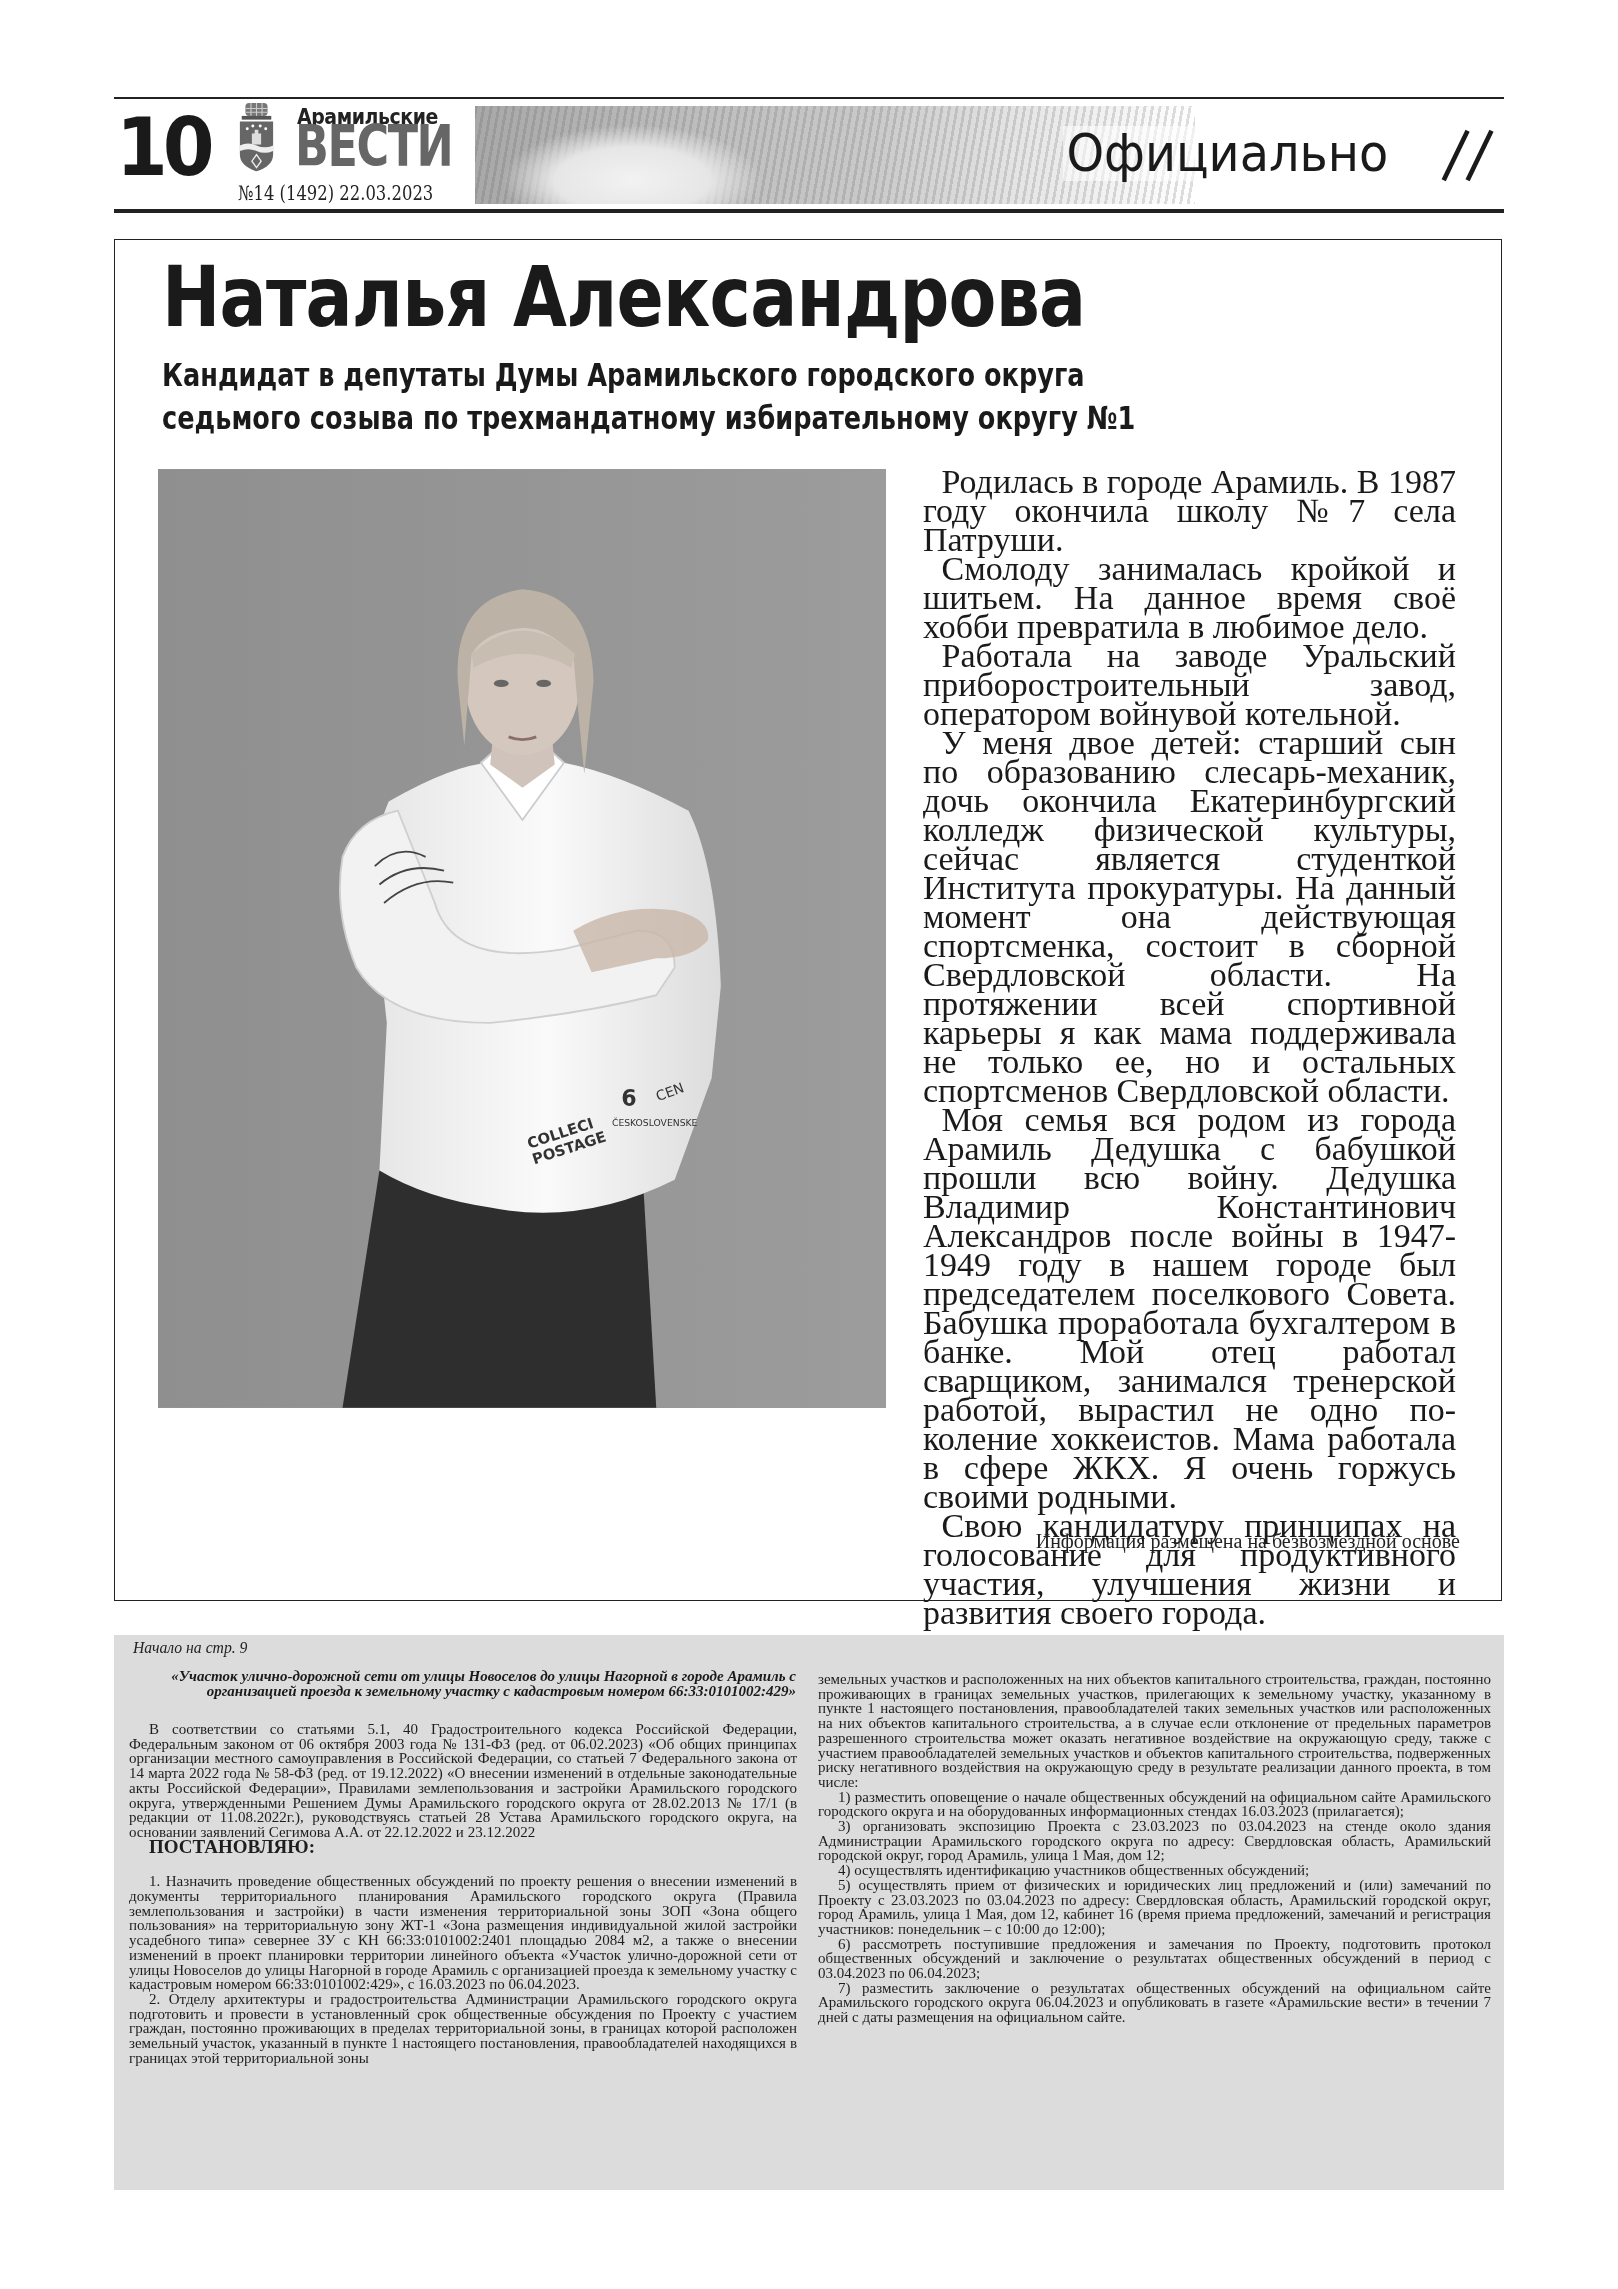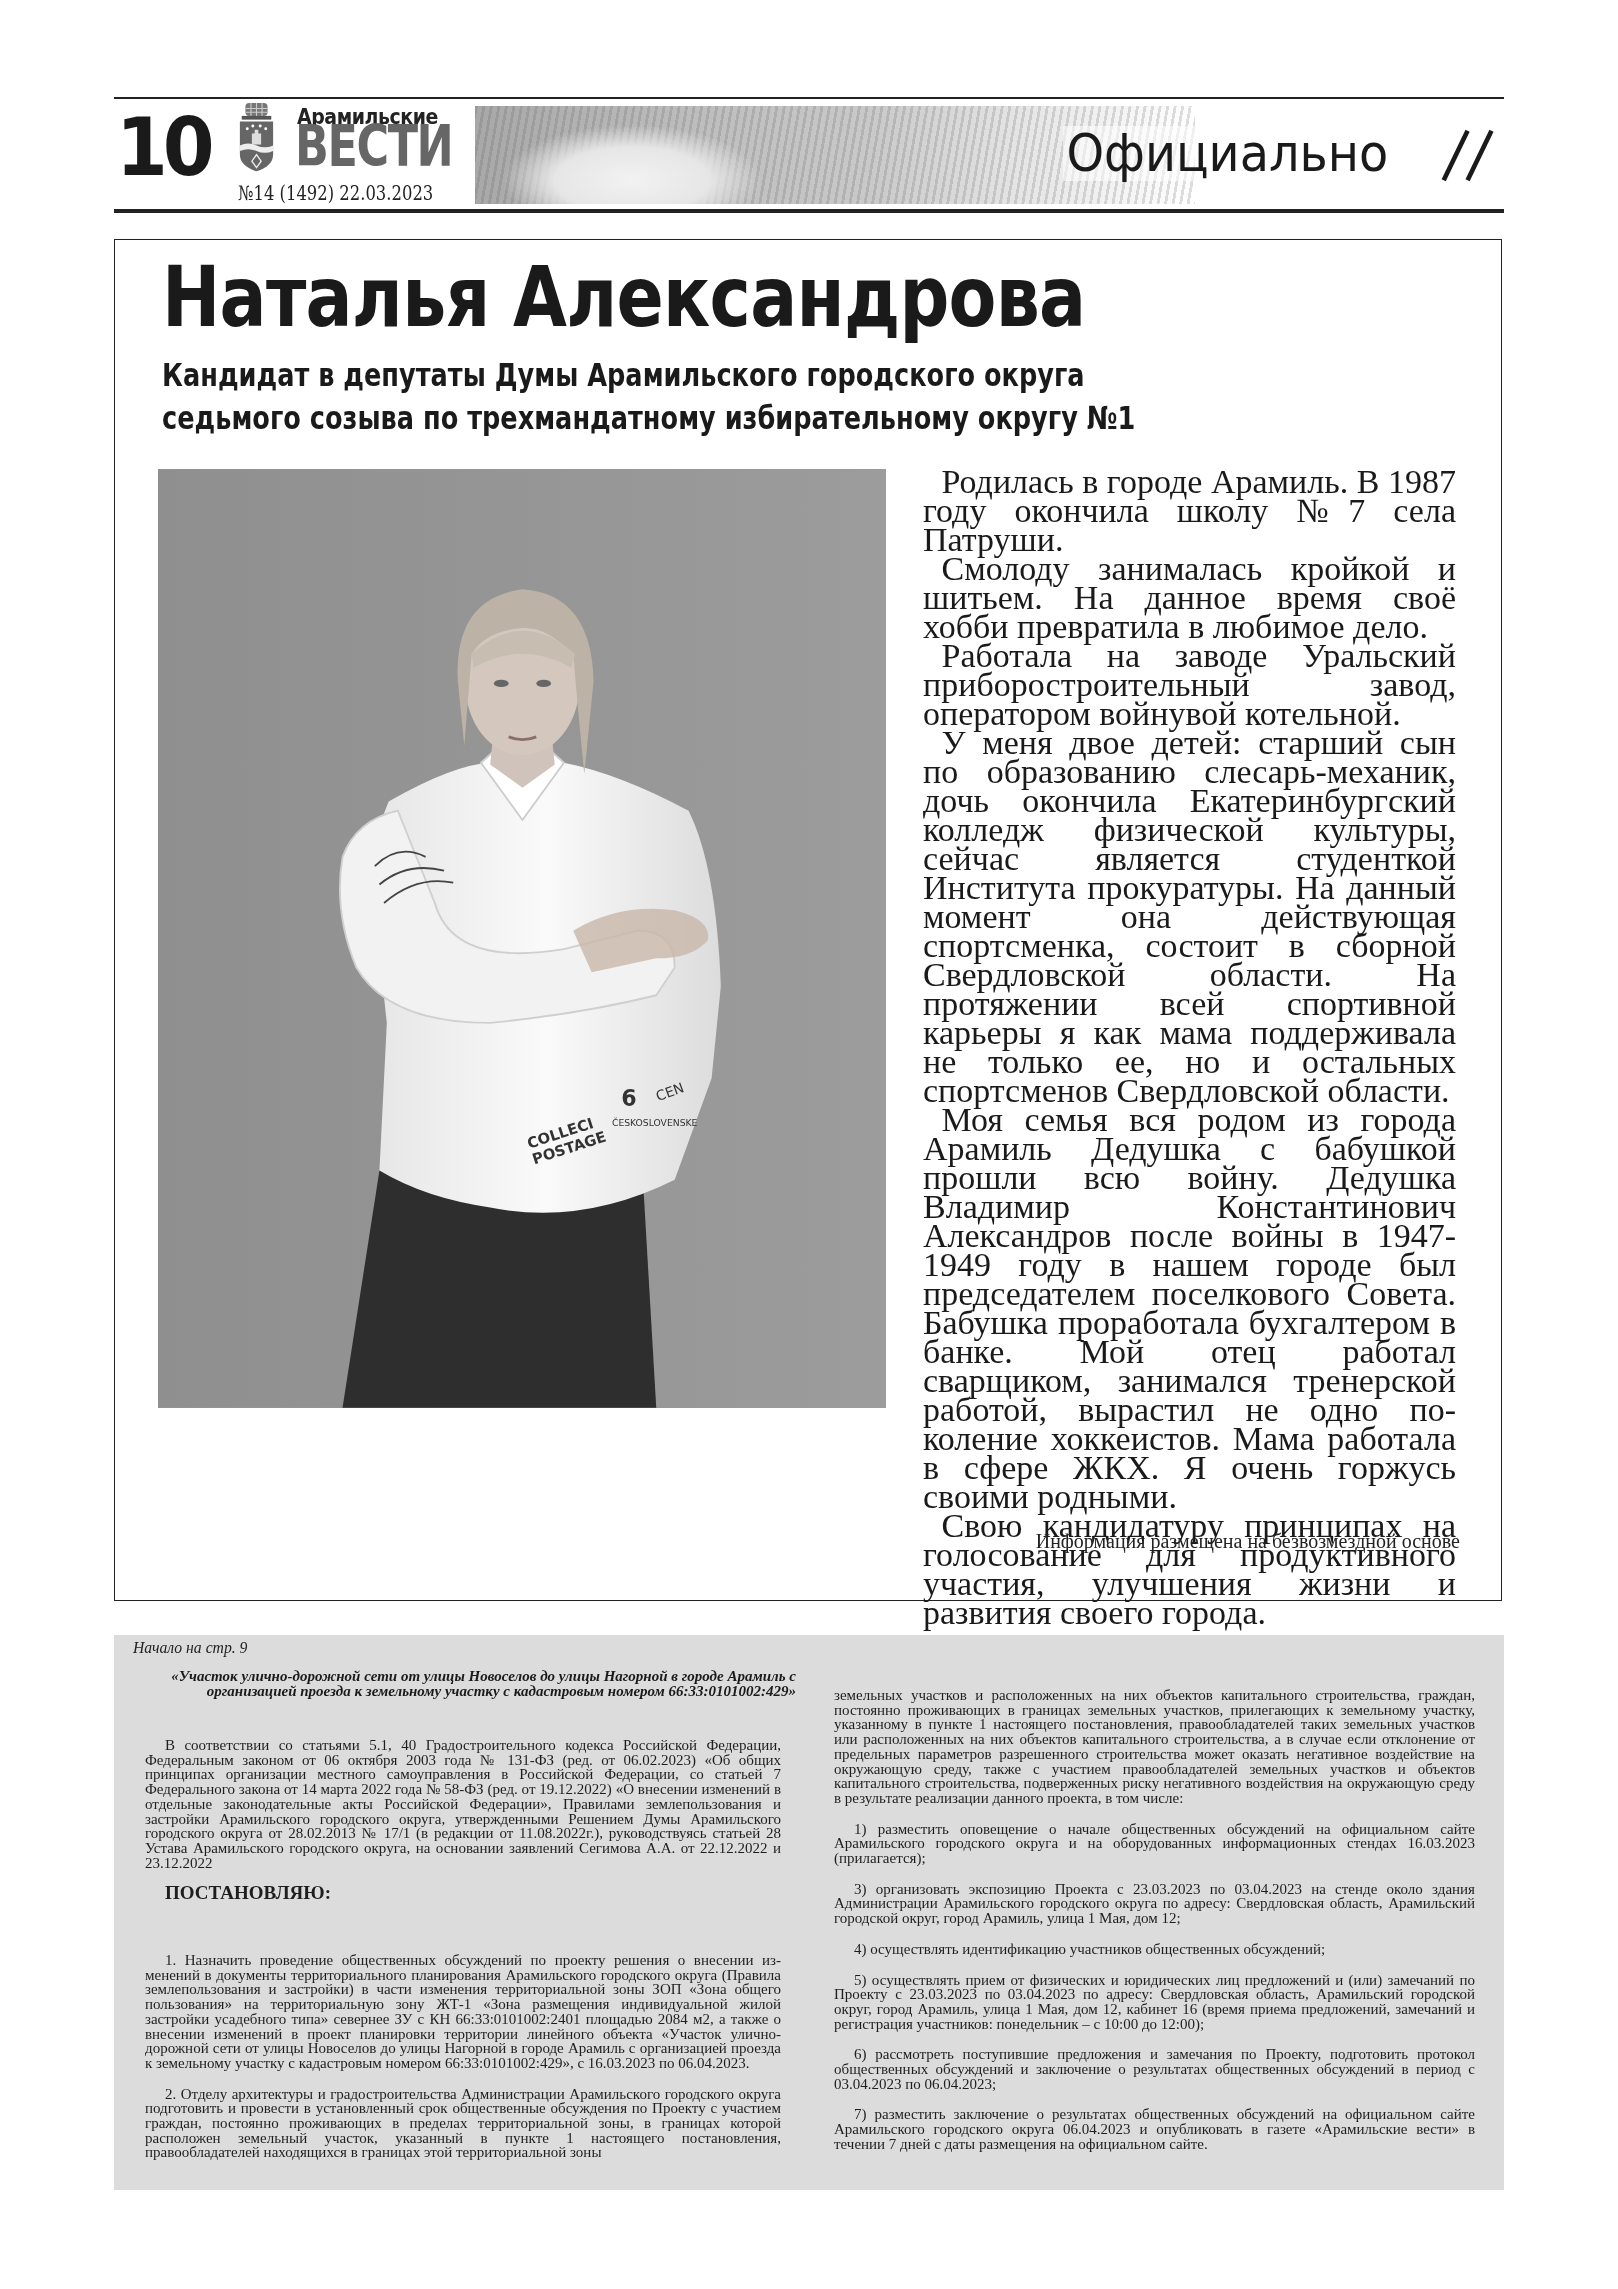--- a/index.html
+++ b/index.html
@@ -41,21 +41,21 @@
     font-size:34px; line-height:29px; color:#1a1a1a; text-align:justify; hyphens:manual; }
   .bio p { margin:0; text-indent:18.5px; }
   .bio-note { position:absolute; right:159px; top:1530px; font-family:"Liberation Serif", serif; font-size:20px; color:#222; }
 
   
   .official { position:absolute; left:114px; top:1635px; width:1390px; height:555px; background:#dcdcdc; }
   .cont-note { position:absolute; left:133px; top:1639px; font-family:"Liberation Serif", serif; font-style:italic; font-size:15.7px; color:#222; }
   .doc-title { position:absolute; left:133px; top:1669px; width:663px; font-family:"Liberation Serif", serif; font-style:italic;
     font-weight:bold; font-size:15px; line-height:14.8px; text-align:right; color:#1a1a1a; }
   .col { position:absolute; font-family:"Liberation Serif", serif; font-size:15px; line-height:14.7px; color:#1e1e1e; text-align:justify; }
-  .col p { margin:16px; text-indent:20px; }
+  .col p { margin:0; text-indent:20px; }
   .col-left { left:129px; top:1722px; width:668px; }
   .col-right { left:818px; top:1672px; width:673px; }
   .decree { font-weight:bold; font-size:19px; margin:0; text-indent:20px; }
   .gap { height:20px; }
 </style>
 </head>
 <body>
 
 <div class="hdr-top-rule"></div>
 <div class="page-num">10</div>

